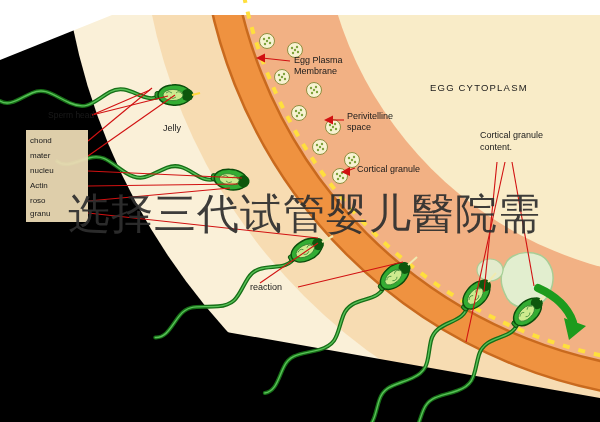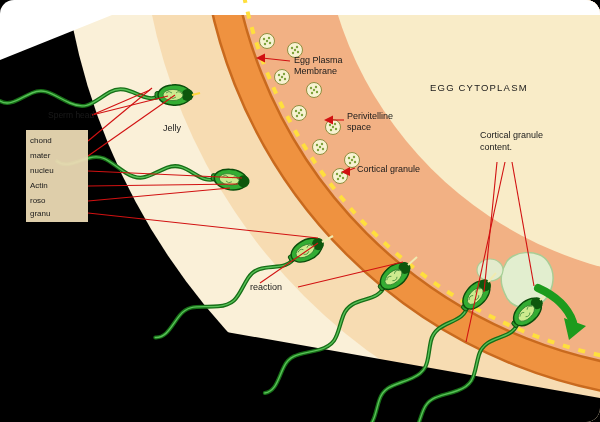--- a/index.html
+++ b/index.html
@@ -1,17 +1,17 @@
 <!DOCTYPE html>
 <html><head>
 <meta charset="utf-8">
 <style>
   html,body{margin:0;padding:0;background:#000;}
   #stage{position:relative;width:600px;height:422px;overflow:hidden;background:#000;
-         font-family:"Liberation Sans", sans-serif;border-radius:14px;}
+         font-family:"Liberation Sans", sans-serif;}
   #stage svg{display:block;}
   .svg-label{font-family:"Liberation Sans", sans-serif;fill:#1a1a1a;}
   #watermark{
       position:absolute;left:68px;top:186px;
       font-size:42px;font-weight:500;letter-spacing:1px;
       color:#2f2f2f;opacity:.93;white-space:nowrap;z-index:5;
       font-family:"DejaVu Sans", sans-serif;}
 </style>
 </head>
 <body>
@@ -140,14 +140,15 @@
     <g>
       <text class="svg-label" x="30" y="143" font-size="8">chond</text>
       <text class="svg-label" x="30" y="158" font-size="8">mater</text>
       <text class="svg-label" x="30" y="173" font-size="8">nucleu</text>
       <text class="svg-label" x="30" y="188" font-size="8">Actin</text>
       <text class="svg-label" x="30" y="203" font-size="8">roso</text>
       <text class="svg-label" x="30" y="216" font-size="8">granu</text>
     </g>
   </svg>
 
+  <div id="watermark">选择三代试管婴儿醫院需</div>
 
 </div>
 
 </body></html>

